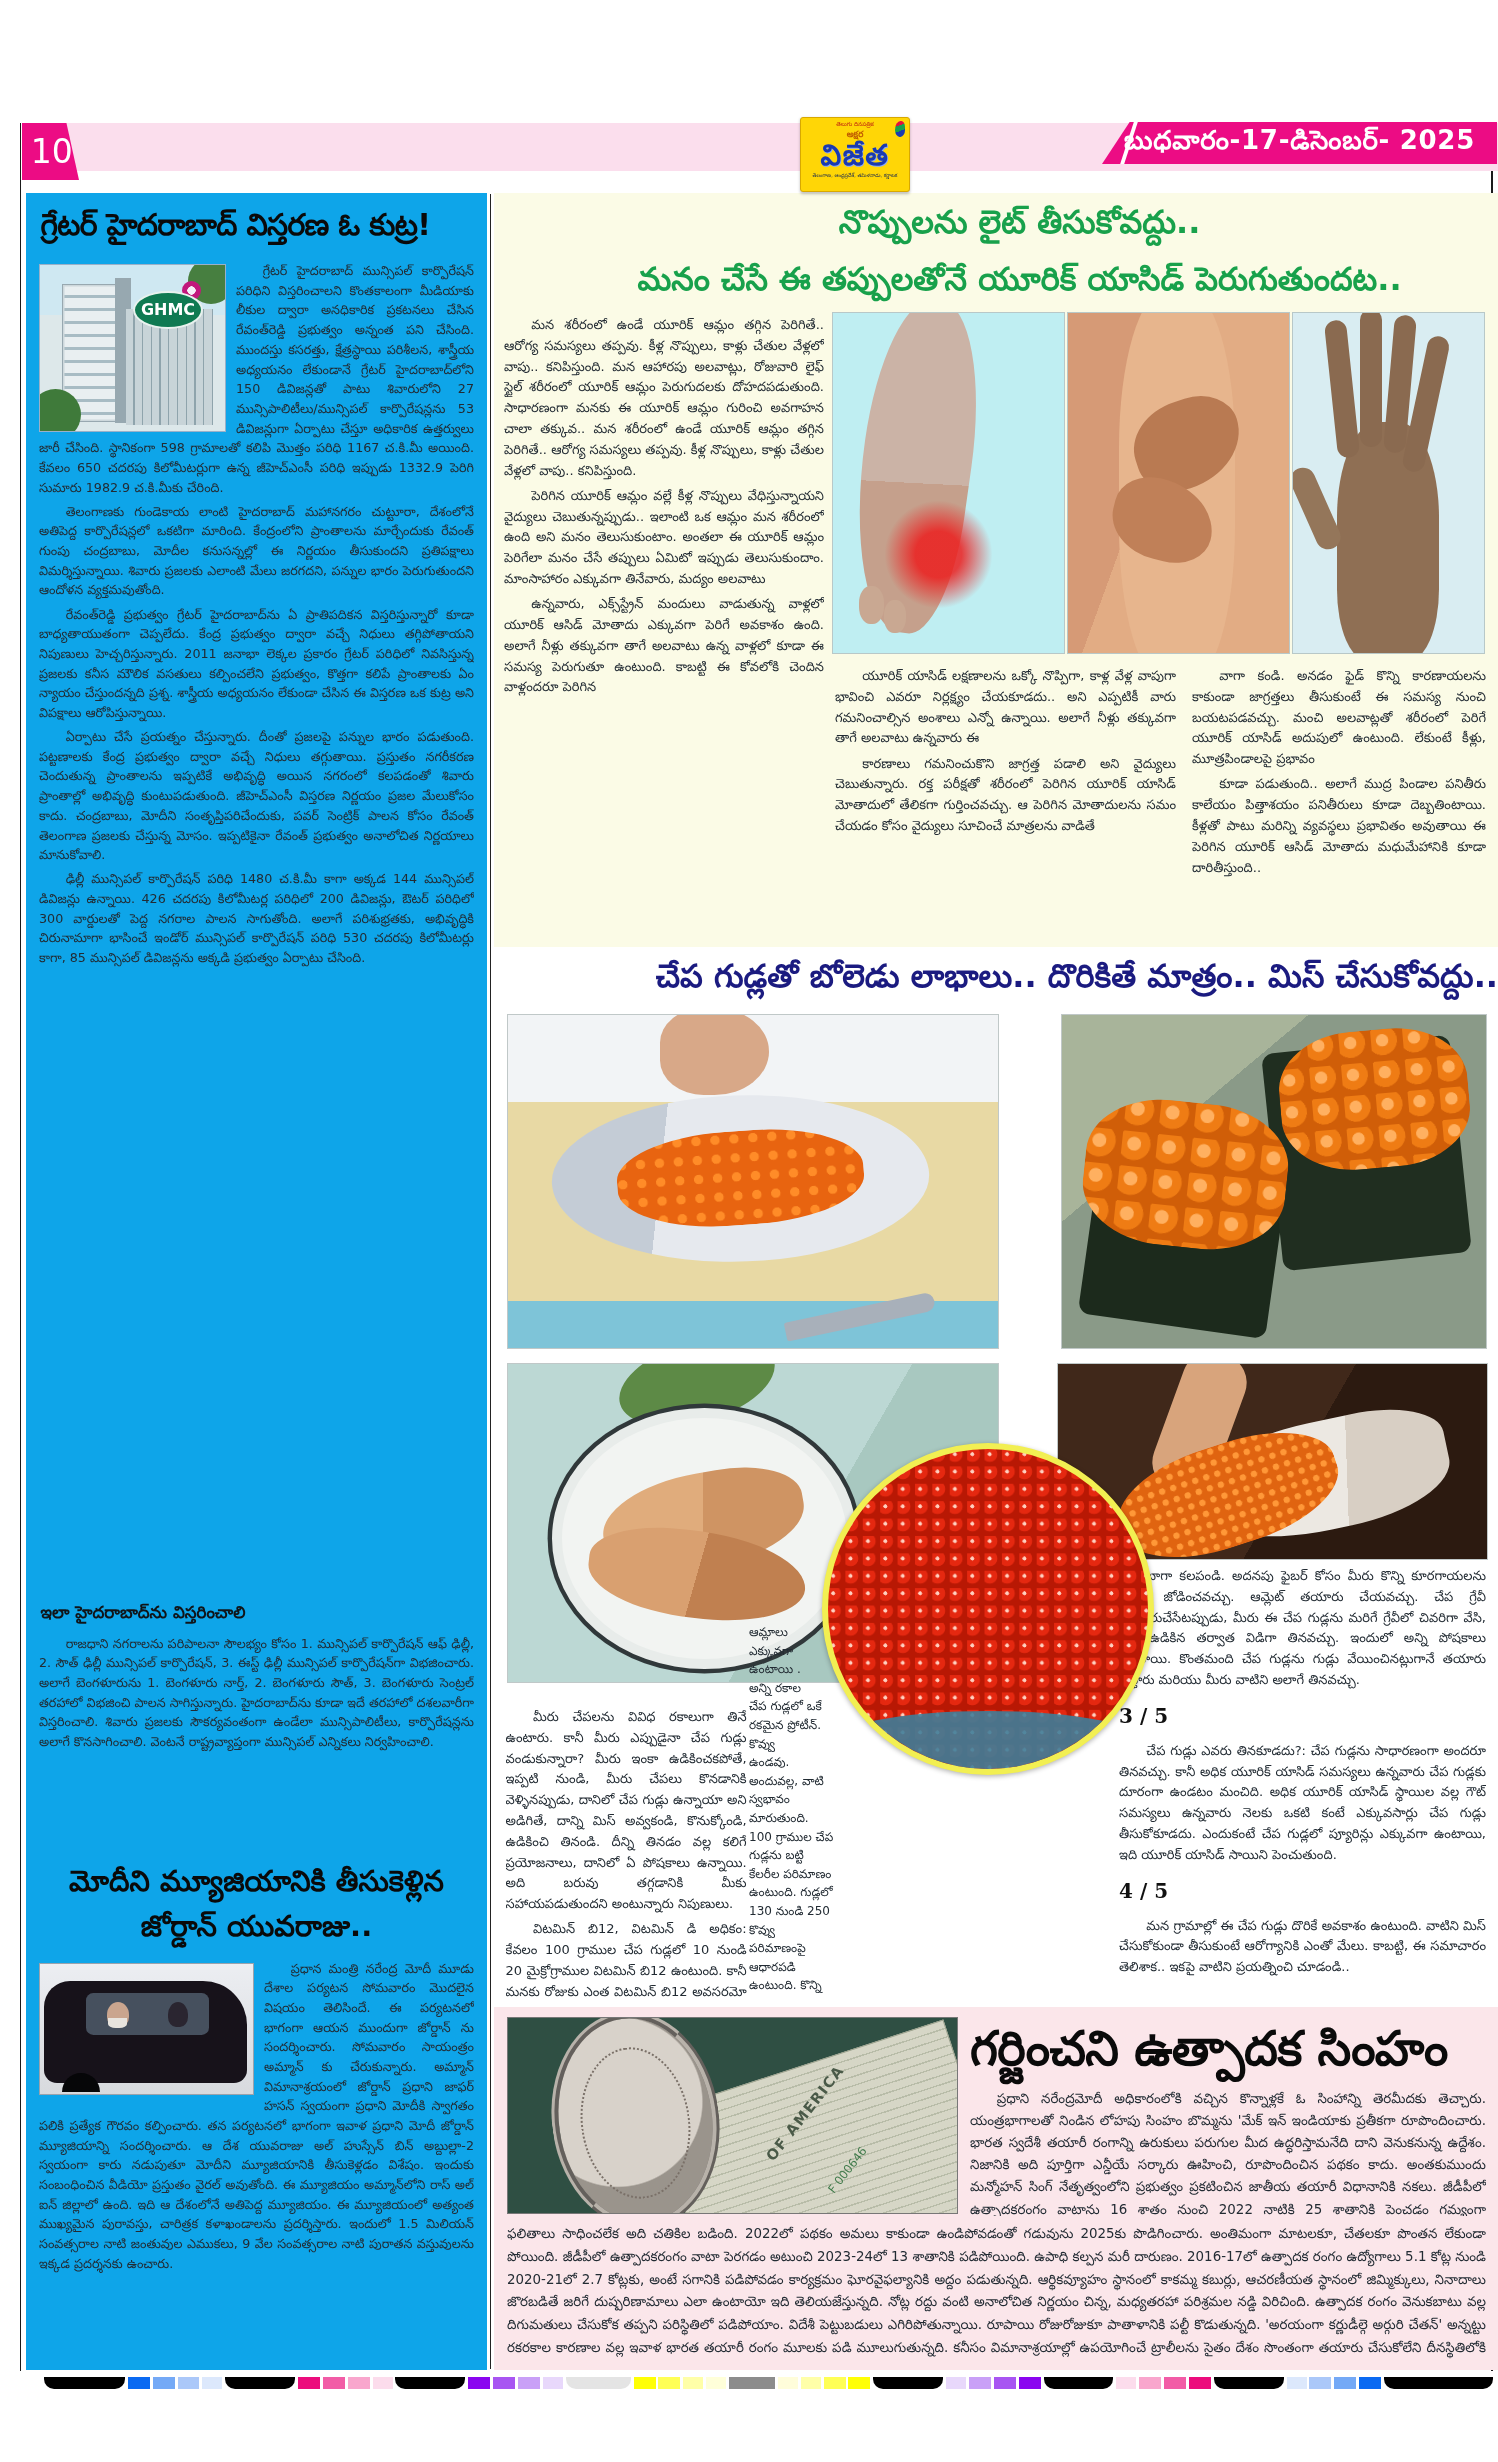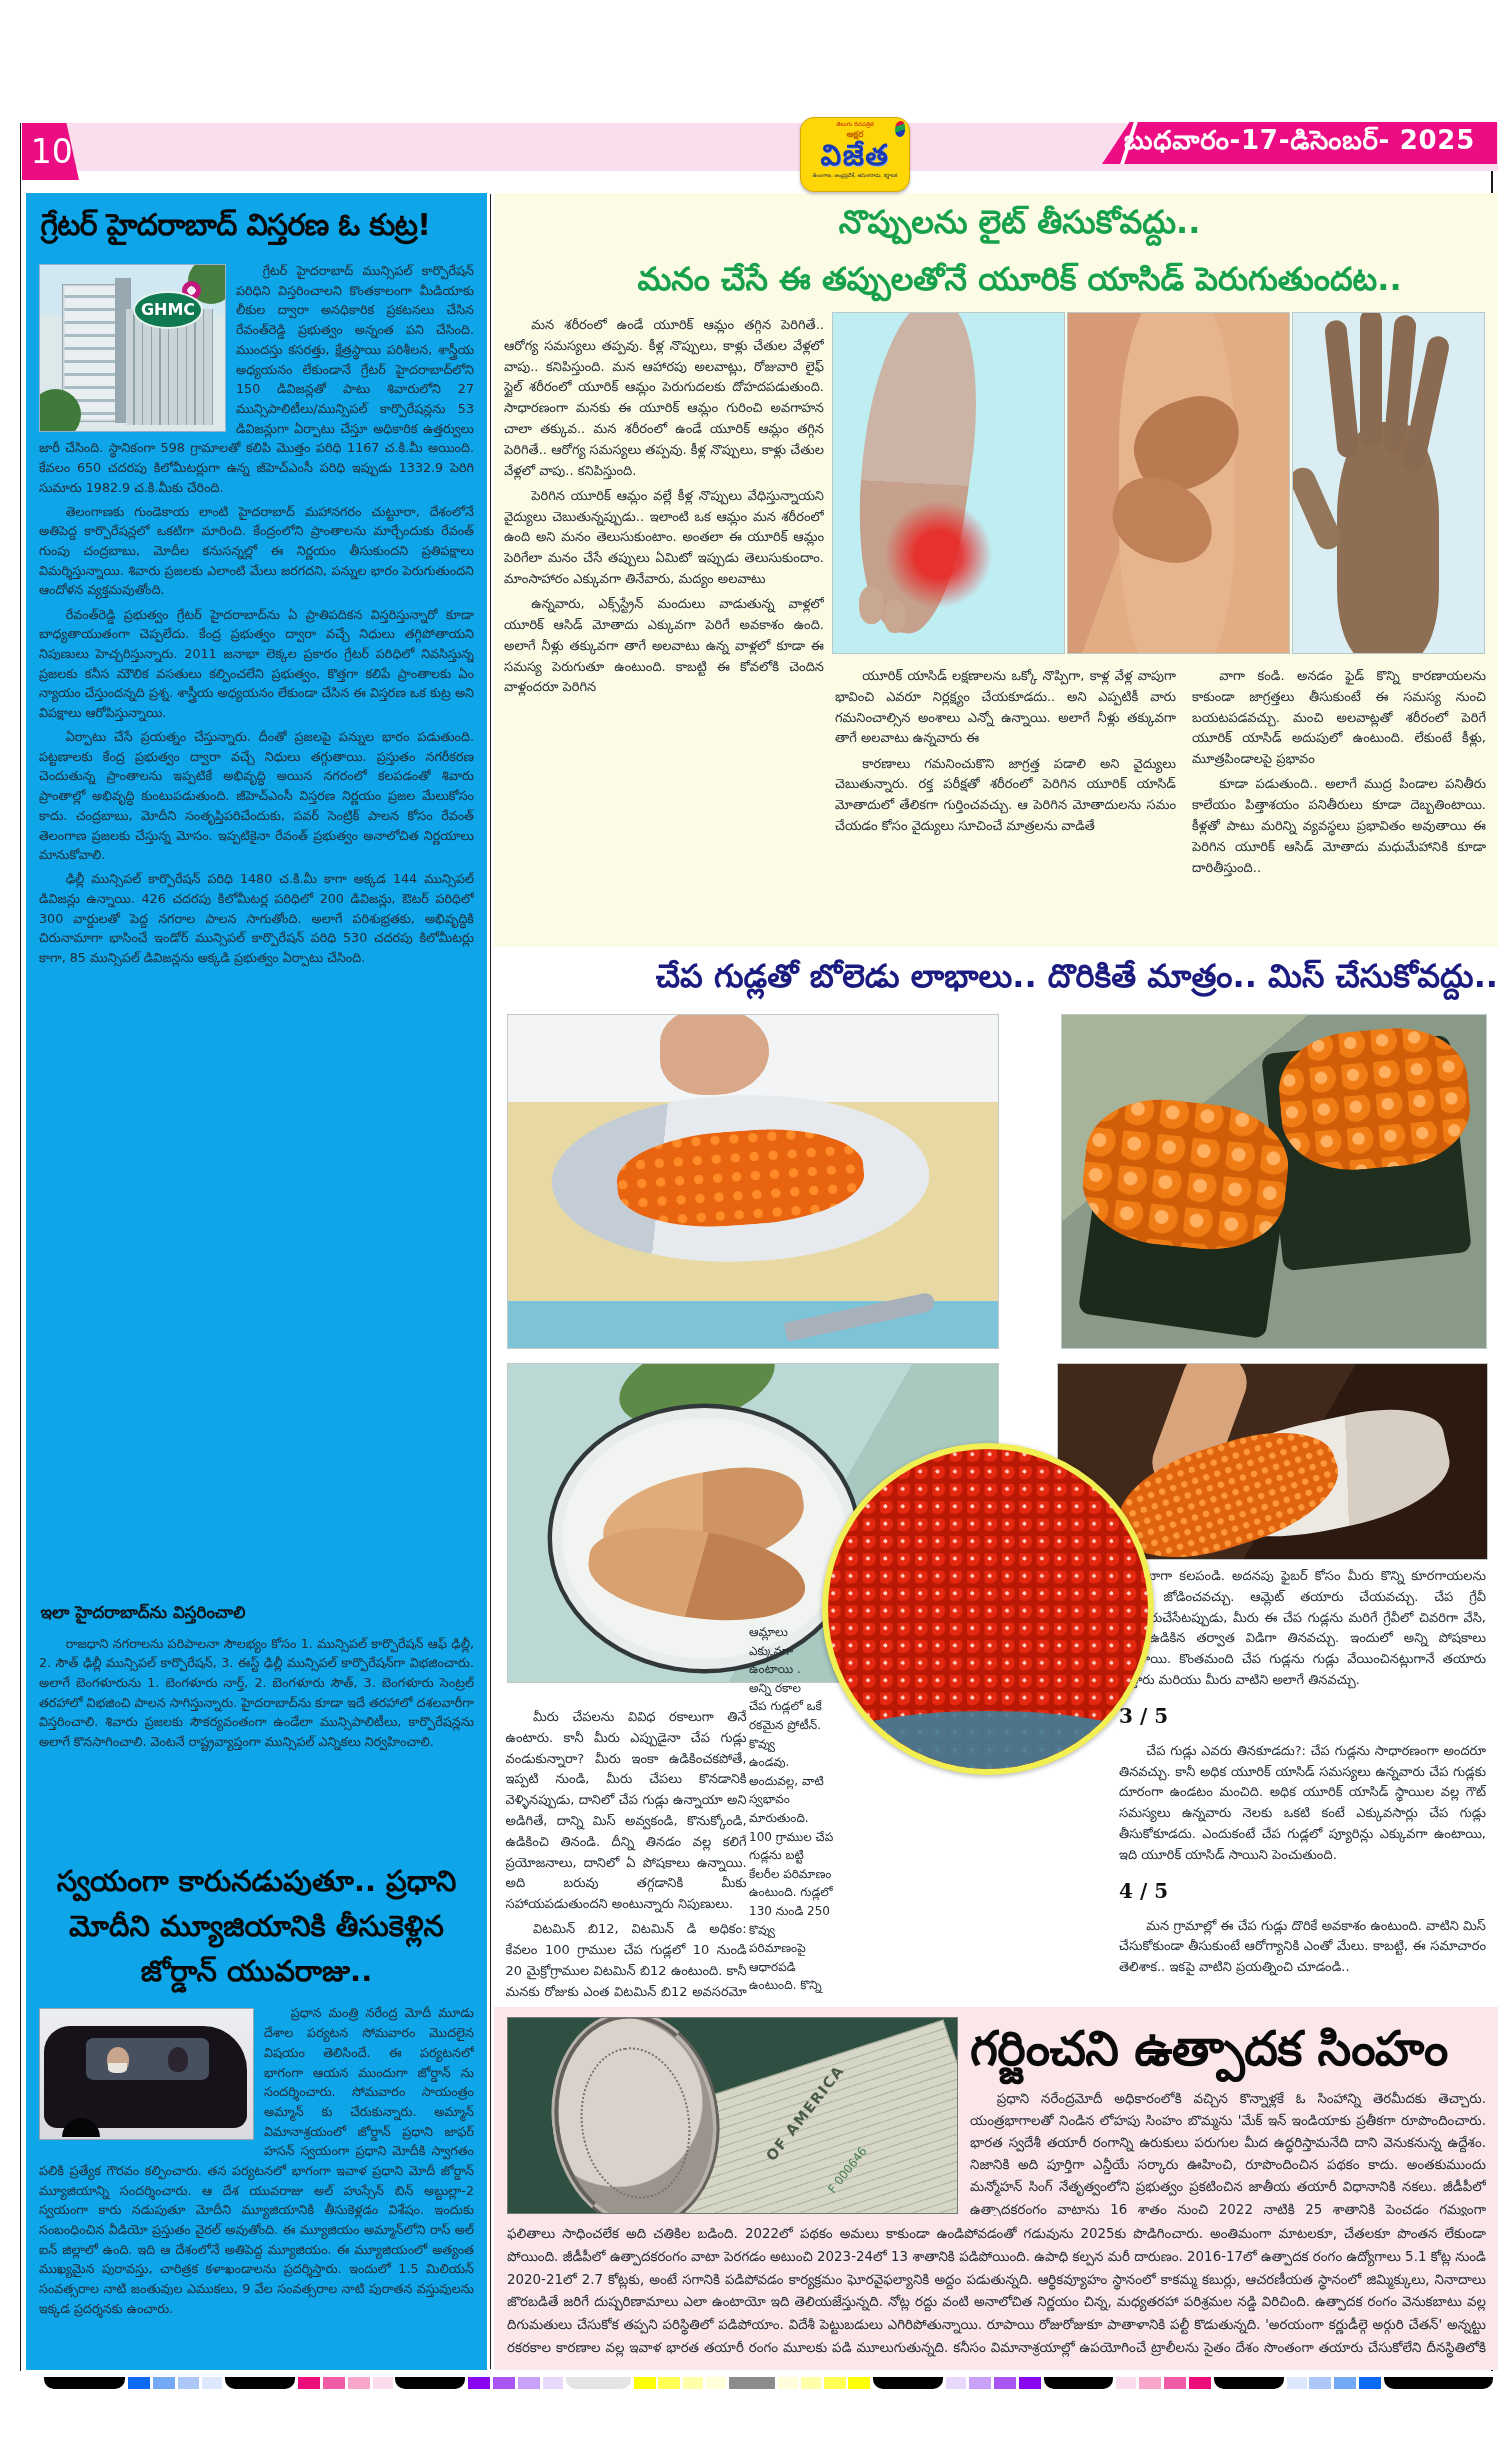--- a/index.html
+++ b/index.html
@@ -13,21 +13,21 @@
   #rule-right  { left:1491px;top:123px; height:2248px; }
   #rule-mid    { left:490px; top:194px; height:2175px; width:1.1px; background:#222; }
   #rule-lion-top { position:absolute; left:500px; top:2001px; width:992px; height:1.5px; background:#111; }
 
   
   #head-band { position:absolute; left:22px; top:123px; width:1476px; height:48px; background:#fbdeed; }
   #page-num { position:absolute; left:22px; top:123px; width:57px; height:57px; background:#ec0c84;
       clip-path:polygon(0 0, 78% 0, 100% 100%, 0 100%); color:#fff; font-weight:normal; font-size:33px;
       display:flex; align-items:center; padding-left:8.7px; }
   #logo-box { position:absolute; left:800px; top:117px; width:110px; height:75px; background:#ffd606;
-      border:0.7px solid #d8a800; border-radius:14px; text-align:center; z-index:3; box-shadow:0 1.5px 2.9px rgba(0,0,0,.25); }
+      border:0.7px solid #d8a800; border-radius:3px; text-align:center; z-index:3; box-shadow:0 1.5px 2.9px rgba(0,0,0,.25); }
   #logo-box .l-top { font-size:5.8px; color:#c02810; margin-top:2.9px; }
   #logo-box .l-mid { font-size:8.7px; color:#c05a00; font-weight:bold; }
   #logo-box .l-name { font-size:29px; font-weight:bold; color:#1a3ab0; line-height:1.0;
       text-shadow:0.7px 0.7px 0 #88a8ff; letter-spacing:1.5px; }
   #logo-box .l-bottom { font-size:5px; color:#203050; margin-top:2.2px; }
   .bird { position:absolute; right:4.4px; top:2.9px; width:10px; height:16px;
       background:linear-gradient(160deg,#e01040 0 30%,#18a14b 30% 60%,#1a3ab0 60% 100%); border-radius:60% 40% 50% 50%; }
   #date-banner { position:absolute; left:1102px; top:122px; width:395px; height:42px; background:#ec0c84;
       clip-path:polygon(7% 0,100% 0,100% 100%,0 100%); display:flex; align-items:center; justify-content:center; z-index:2; }
   #date-banner .dt { color:#fff; font-weight:bold; font-size:26px; letter-spacing:0.7px; }
@@ -212,21 +212,20 @@
           <p>ఏర్పాటు చేసే ప్రయత్నం చేస్తున్నారు. దీంతో ప్రజలపై పన్నుల భారం పడుతుంది. పట్టణాలకు కేంద్ర ప్రభుత్వం ద్వారా వచ్చే నిధులు తగ్గుతాయి. ప్రస్తుతం నగరీకరణ చెందుతున్న ప్రాంతాలను ఇప్పటికే అభివృద్ధి అయిన నగరంలో కలపడంతో శివారు ప్రాంతాల్లో అభివృద్ధి కుంటుపడుతుంది. జీహెచ్ఎంసీ విస్తరణ నిర్ణయం ప్రజల మేలుకోసం కాదు. చంద్రబాబు, మోదీని సంతృప్తిపరిచేందుకు, పవర్ సెంట్రిక్ పాలన కోసం రేవంత్ తెలంగాణ ప్రజలకు చేస్తున్న మోసం. ఇప్పటికైనా రేవంత్ ప్రభుత్వం అనాలోచిత నిర్ణయాలు మానుకోవాలి.</p>
           <p>ఢిల్లీ మున్సిపల్ కార్పొరేషన్ పరిధి 1480 చ.కి.మీ కాగా అక్కడ 144 మున్సిపల్ డివిజన్లు ఉన్నాయి. 426 చదరపు కిలోమీటర్ల పరిధిలో 200 డివిజన్లు, ఔటర్ పరిధిలో 300 వార్డులతో పెద్ద నగరాల పాలన సాగుతోంది. అలాగే పరిశుభ్రతకు, అభివృద్ధికి చిరునామాగా భాసించే ఇండోర్ మున్సిపల్ కార్పొరేషన్ పరిధి 530 చదరపు కిలోమీటర్లు కాగా, 85 మున్సిపల్ డివిజన్లను అక్కడి ప్రభుత్వం ఏర్పాటు చేసింది.</p>
         </div>
     </div>
     <div id="ghmc-subhead">ఇలా హైదరాబాద్‌ను విస్తరించాలి</div>
     <div id="ghmc-part2">
         <p>రాజధాని నగరాలను పరిపాలనా సౌలభ్యం కోసం 1. మున్సిపల్ కార్పొరేషన్ ఆఫ్ ఢిల్లీ, 2. సౌత్ ఢిల్లీ మున్సిపల్ కార్పొరేషన్, 3. ఈస్ట్ ఢిల్లీ మున్సిపల్ కార్పొరేషన్‌గా విభజించారు. అలాగే బెంగళూరును 1. బెంగళూరు నార్త్, 2. బెంగళూరు సౌత్, 3. బెంగళూరు సెంట్రల్ తరహాలో విభజించి పాలన సాగిస్తున్నారు. హైదరాబాద్‌ను కూడా ఇదే తరహాలో దశలవారీగా విస్తరించాలి. శివారు ప్రజలకు సౌకర్యవంతంగా ఉండేలా మున్సిపాలిటీలు, కార్పొరేషన్లను అలాగే కొనసాగించాలి. వెంటనే రాష్ట్రవ్యాప్తంగా మున్సిపల్ ఎన్నికలు నిర్వహించాలి.</p>
       </div>
 
     <div id="jordan-head">
-      <div>స్వయంగా కారునడుపుతూ.. ప్రధాని</div>
       <div>మోదీని మ్యూజియానికి తీసుకెళ్లిన</div>
       <div>జోర్డాన్ యువరాజు..</div>
     </div>
     <div id="jordan-body">
       <div id="car-photo">
         <div class="car"></div>
         <div class="win"></div>
         <div class="head1"></div>
         <div class="beard"></div>
         <div class="head2"></div>

